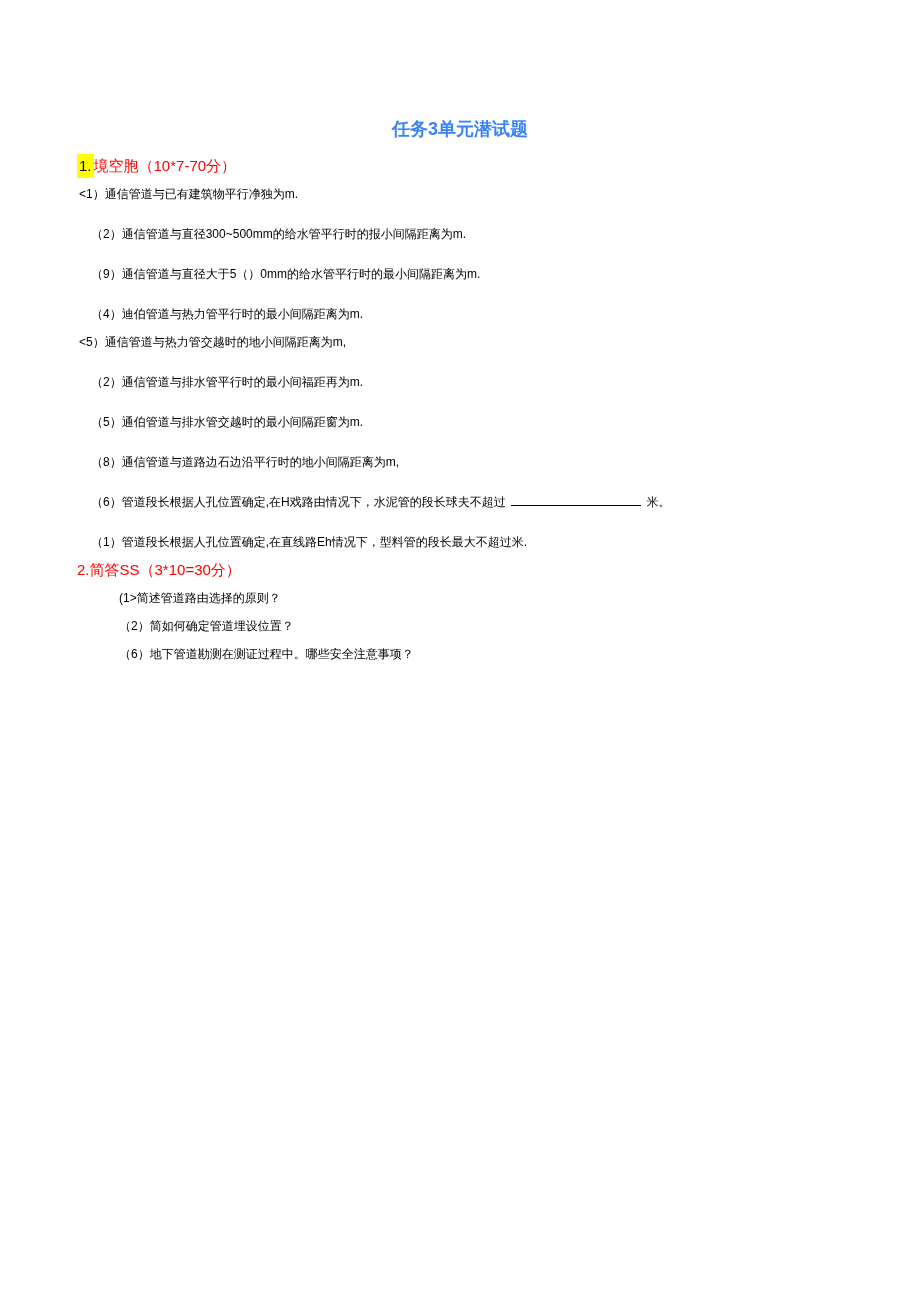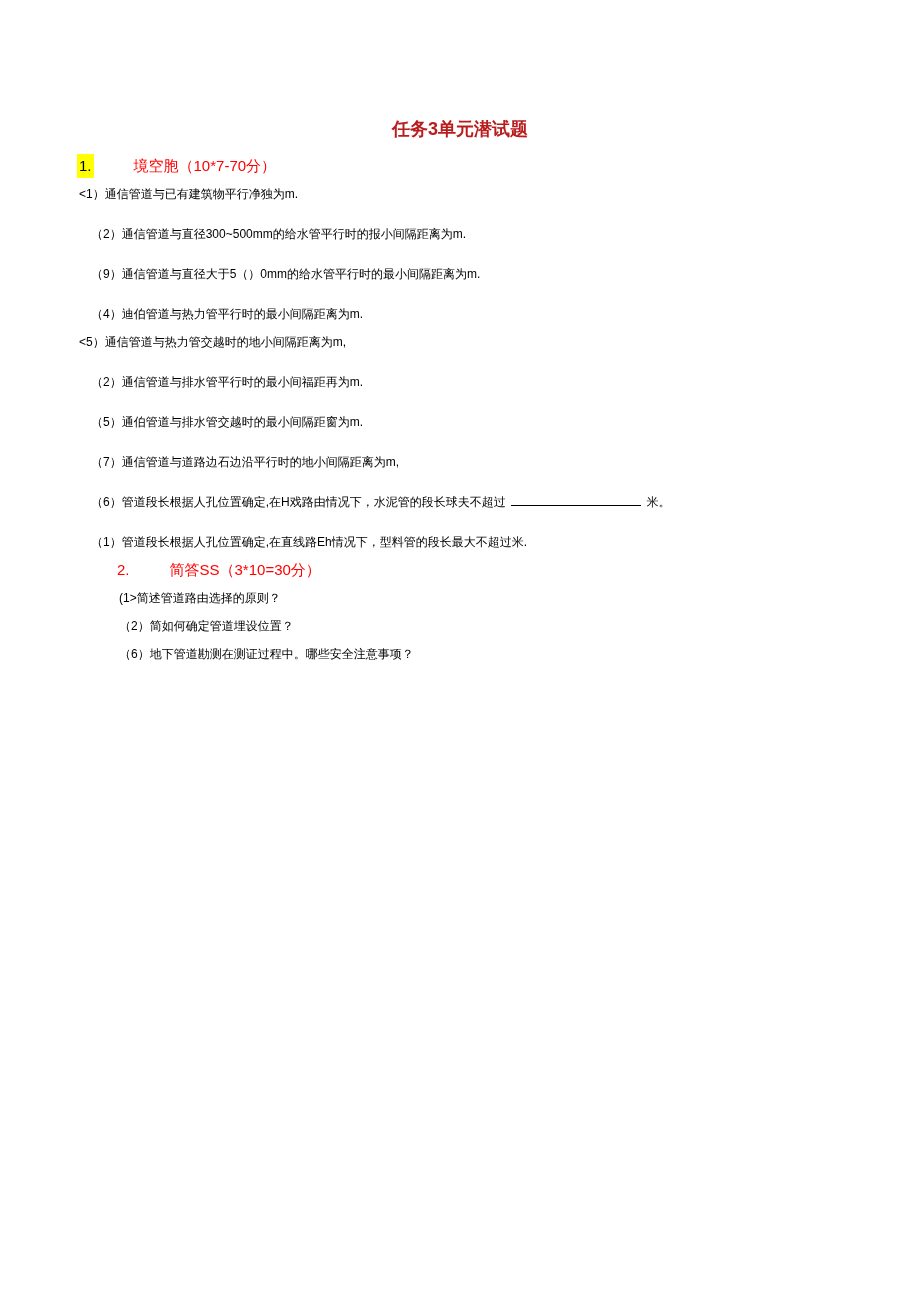--- a/index.html
+++ b/index.html
@@ -12,38 +12,37 @@
       height: 1301px;
       background: #ffffff;
       font-family: "Microsoft YaHei", "SimSun", sans-serif;
       padding: 115px 77px 0 77px;
       font-size: 15px;
       color: #000000;
       line-height: 1.6;
     }
     .title {
       text-align: center;
-      color: #b91c1c;
+      color: #3b82f6;
       font-weight: bold;
       font-size: 18px;
       margin-bottom: 10px;
     }
     .section-header {
       font-size: 15px;
       margin-bottom: 4px;
       display: flex;
       align-items: baseline;
     }
     .section-number {
       background: #ffff00;
       padding: 0 2px;
     }
     .section-label {
       color: #ff0000;
-      padding-left: 40px;
     }
     .question {
       font-size: 12px;
       color: #000000;
       margin-bottom: 4px;
       line-height: 2;
       padding-left: 2px;
     }
     .question.indent {
       padding-left: 14px;
@@ -70,21 +69,21 @@
   <span class="section-label">境空胞（10*7-70分）</span>
 </div>
 
 <div class="question">&lt;1）通信管道与已有建筑物平行净独为m.</div>
 <div class="question indent">（2）通信管道与直径300~500mm的给水管平行时的报小间隔距离为m.</div>
 <div class="question indent">（9）通信管道与直径大于5（）0mm的给水管平行时的最小间隔距离为m.</div>
 <div class="question indent">（4）迪伯管道与热力管平行时的最小间隔距离为m.</div>
 <div class="question">&lt;5）通信管道与热力管交越时的地小间隔距离为m,</div>
 <div class="question indent">（2）通信管道与排水管平行时的最小间福距再为m.</div>
 <div class="question indent">（5）通伯管道与排水管交越时的最小间隔距窗为m.</div>
-<div class="question indent">（7）通信管道与道路边石边沿平行时的地小间隔距离为m,</div>
+<div class="question indent">（8）通信管道与道路边石边沿平行时的地小间隔距离为m,</div>
 <div class="question indent">
   <span>（6）管道段长根据人孔位置确定,在H戏路由情况下，水泥管的段长球夫不超过</span>
   <span class="blank-line"></span>
   <span>米。</span>
 </div>
 <div class="question indent">（1）管道段长根据人孔位置确定,在直线路Eh情况下，型料管的段长最大不超过米.</div>
 
 <div class="section-header">
   <span class="section-label">2.</span>
   <span class="section-label">简答SS（3*10=30分）</span>

